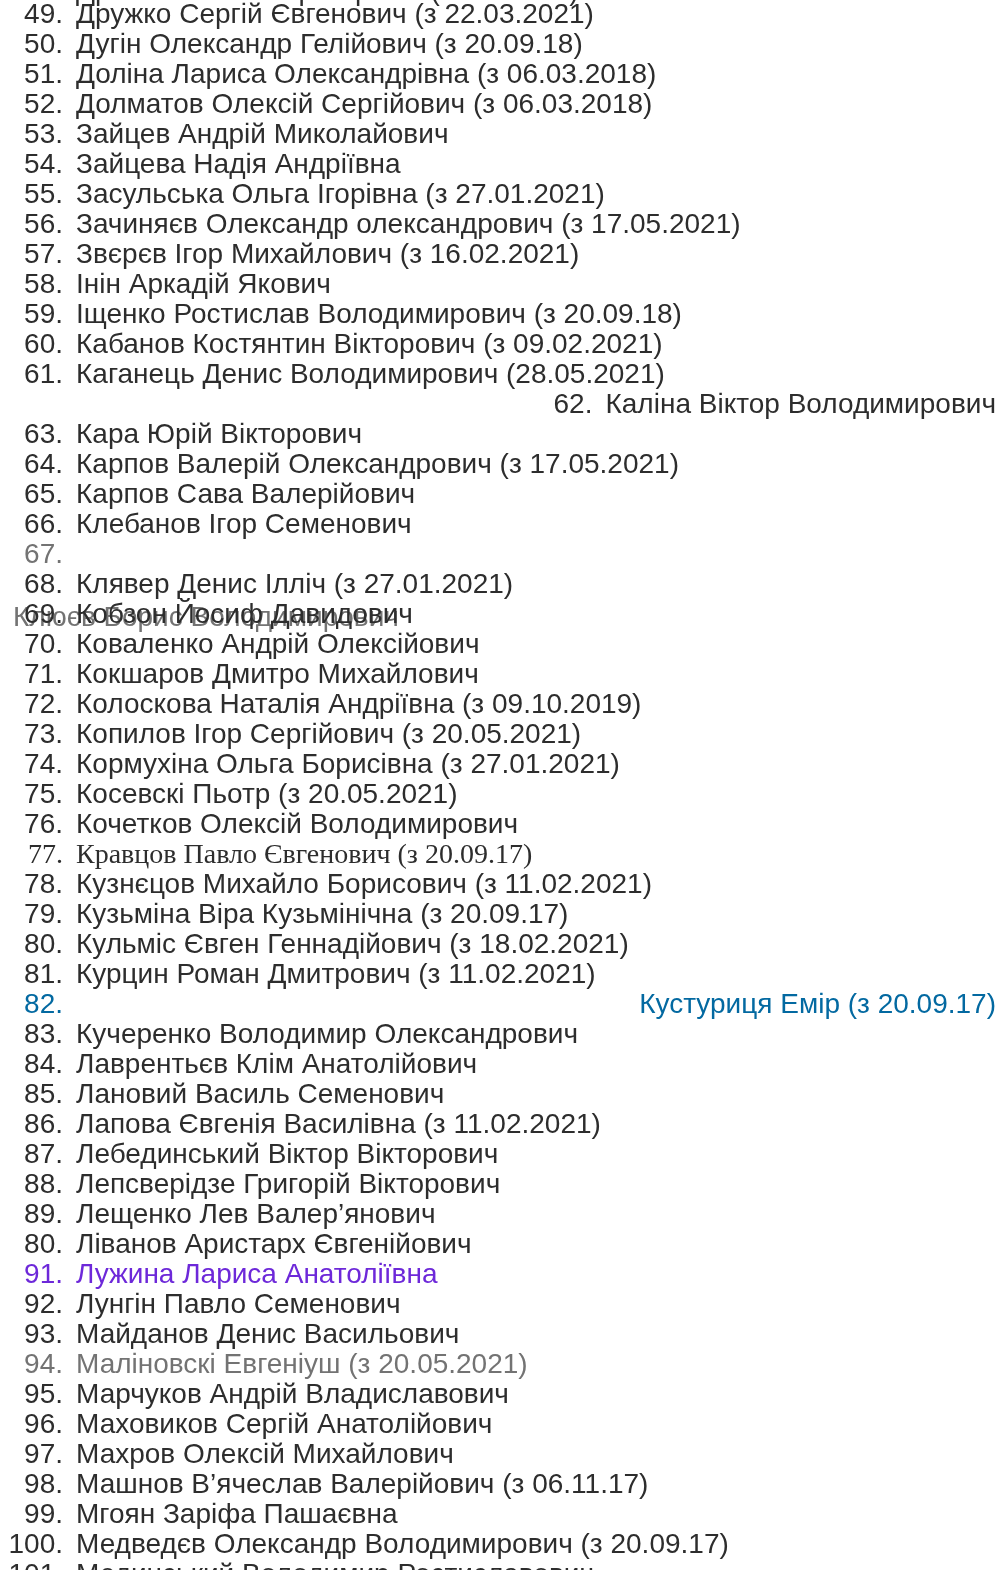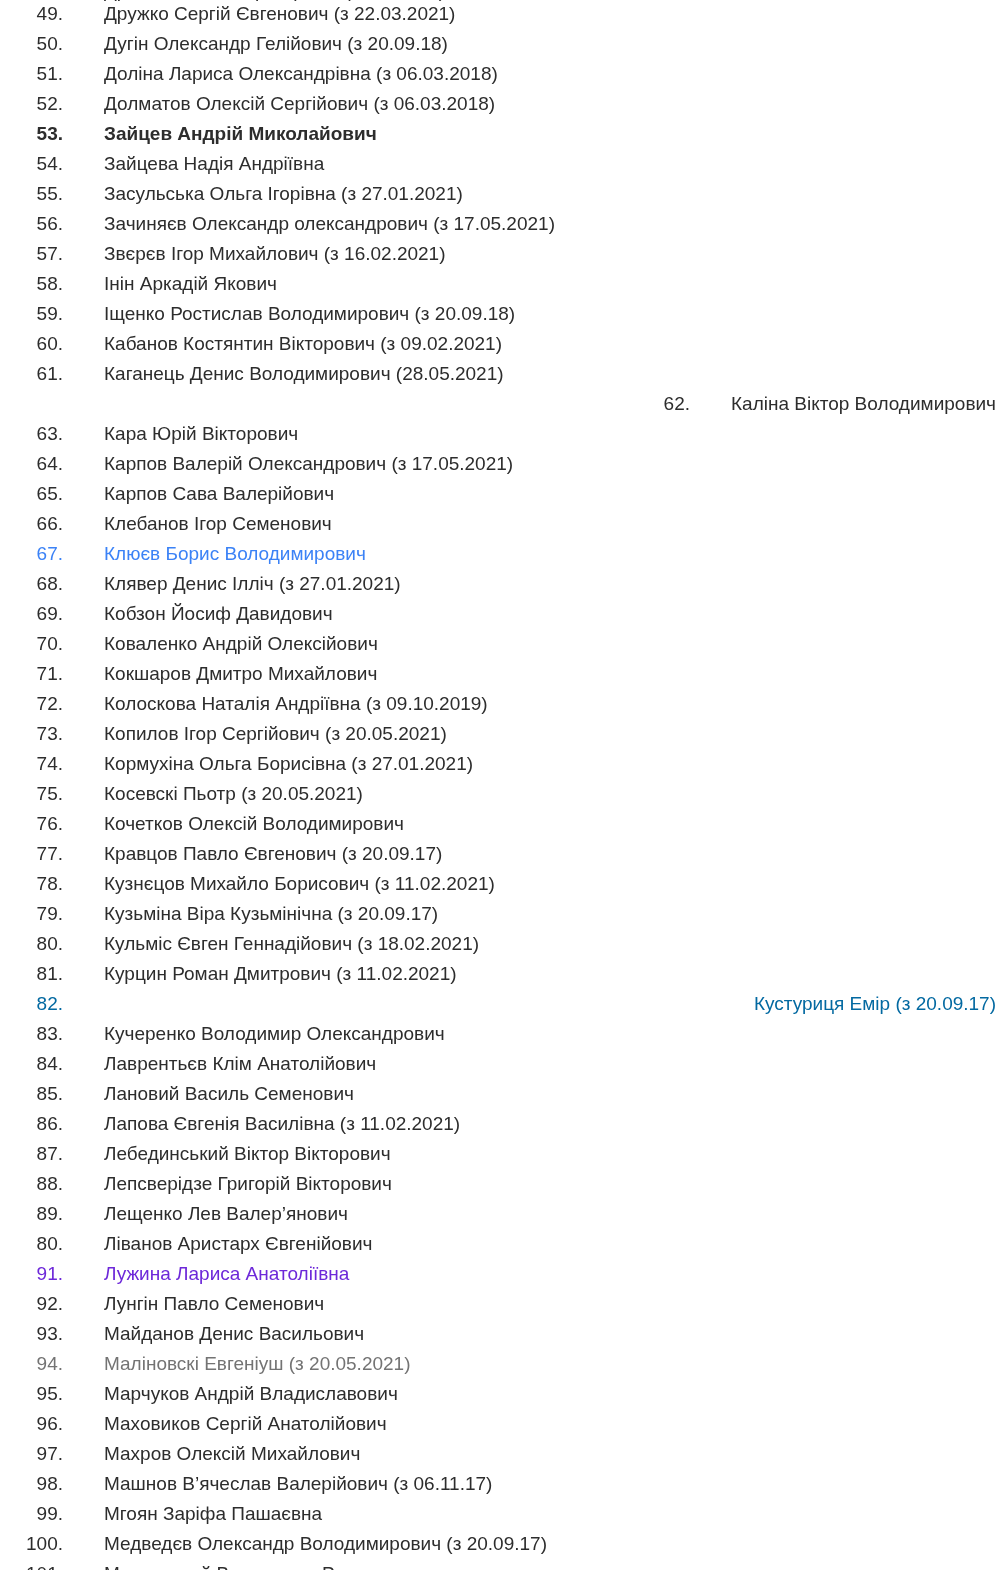--- a/index.html
+++ b/index.html
@@ -23,24 +23,23 @@
   .name-list {
     position: absolute;
     top: -31px;
     left: 0;
     width: 996px;
   }
   .row {
     display: flex;
     height: 30px;
     line-height: 30px;
-    font-size: 19px;
+    font-size: 28px;
     color: #2d2d2d;
     white-space: nowrap;
-    gap: 28px;
   }
   .row .num {
     flex: 0 0 63px;
     width: 63px;
     text-align: right;
   }
   .row .name {
     margin-left: 13px;
   }
   
@@ -72,21 +71,21 @@
       <div class="row" style="color: rgb(45, 45, 45);">
         <span class="num">51.</span>
         <span class="name">Доліна Лариса Олександрівна (з 06.03.2018)</span>
       </div>
 
       <div class="row" style="color: rgb(45, 45, 45);">
         <span class="num">52.</span>
         <span class="name">Долматов Олексій Сергійович (з 06.03.2018)</span>
       </div>
 
-      <div class="row" style="color: rgb(45, 45, 45); font-weight: bold;">
+      <div class="row" style="color: rgb(45, 45, 45);">
         <span class="num">53.</span>
         <span class="name">Зайцев Андрій Миколайович</span>
       </div>
 
       <div class="row" style="color: rgb(45, 45, 45);">
         <span class="num">54.</span>
         <span class="name">Зайцева Надія Андріївна</span>
       </div>
 
       <div class="row" style="color: rgb(45, 45, 45);">
@@ -142,21 +141,21 @@
       <div class="row" style="color: rgb(45, 45, 45);">
         <span class="num">65.</span>
         <span class="name">Карпов Сава Валерійович</span>
       </div>
 
       <div class="row" style="color: rgb(45, 45, 45);">
         <span class="num">66.</span>
         <span class="name">Клебанов Ігор Семенович</span>
       </div>
 
-      <div class="row" style="color: #3b82f6;">
+      <div class="row" style="color: #737373; flex-direction: column;">
         <span class="num">67.</span>
         <span class="name">Клюєв Борис Володимирович</span>
       </div>
 
       <div class="row" style="color: rgb(45, 45, 45);">
         <span class="num">68.</span>
         <span class="name">Клявер Денис Ілліч (з 27.01.2021)</span>
       </div>
 
       <div class="row" style="color: rgb(45, 45, 45);">
@@ -192,21 +191,21 @@
       <div class="row" style="color: rgb(45, 45, 45);">
         <span class="num">75.</span>
         <span class="name">Косевскі Пьотр (з 20.05.2021)</span>
       </div>
 
       <div class="row" style="color: rgb(45, 45, 45);">
         <span class="num">76.</span>
         <span class="name">Кочетков Олексій Володимирович</span>
       </div>
 
-      <div class="row" style="color: rgb(45, 45, 45);">
+      <div class="row" style="color: rgb(45, 45, 45); font-family: Liberation Serif, serif;">
         <span class="num">77.</span>
         <span class="name">Кравцов Павло Євгенович (з 20.09.17)</span>
       </div>
 
       <div class="row" style="color: rgb(45, 45, 45);">
         <span class="num">78.</span>
         <span class="name">Кузнєцов Михайло Борисович (з 11.02.2021)</span>
       </div>
 
       <div class="row" style="color: rgb(45, 45, 45);">

